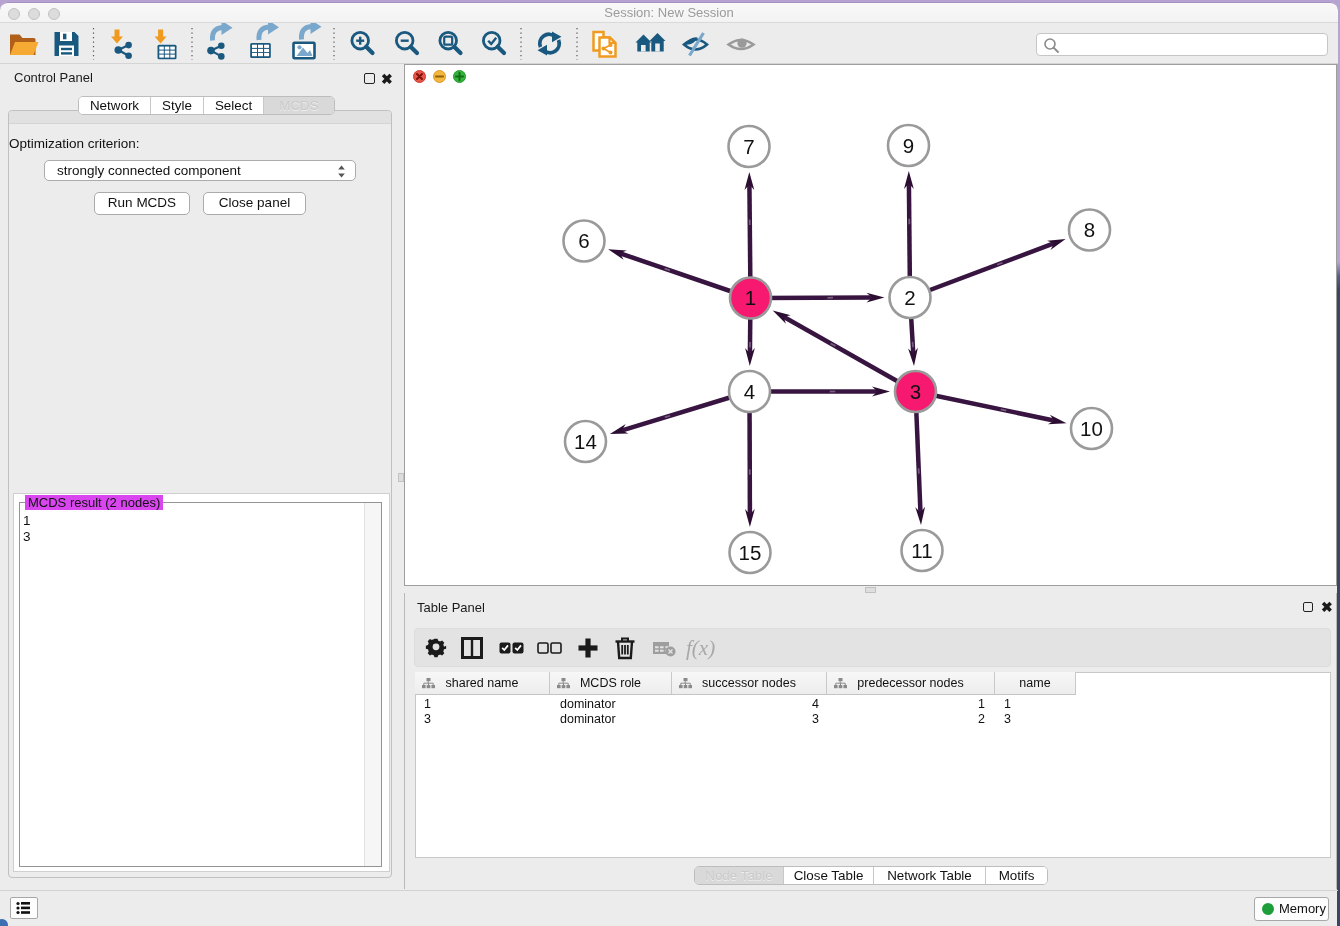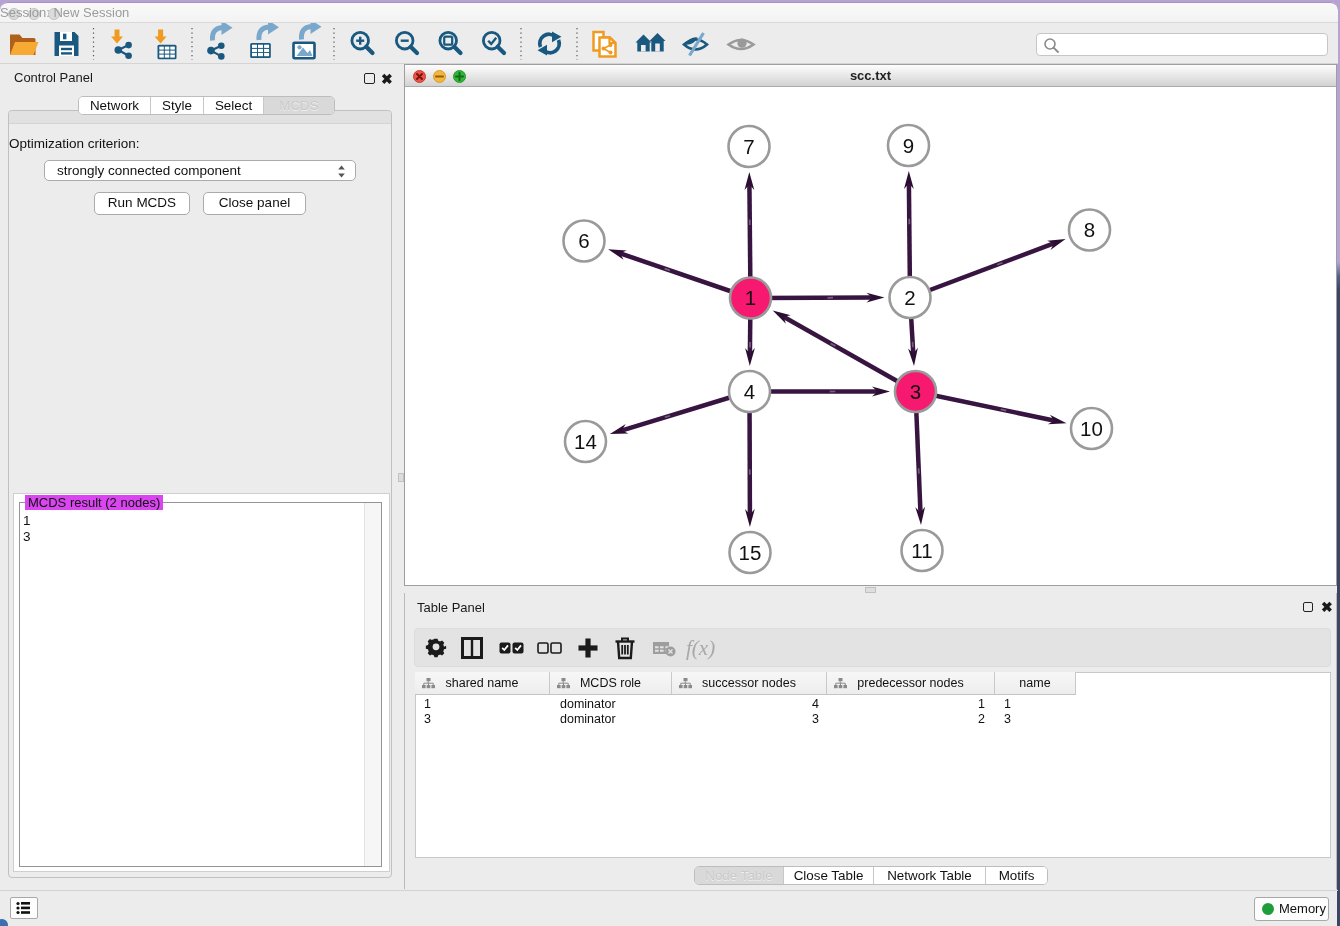--- a/index.html
+++ b/index.html
@@ -5,21 +5,21 @@
 * { margin:0; padding:0; box-sizing:border-box; }
 html,body { width:1340px; height:926px; overflow:hidden; }
 body { font-family:"Liberation Sans", sans-serif; background:#ececec; position:relative; }
 .abs { position:absolute; }
 #backdrop { left:0; top:0; width:1340px; height:926px; background:#b7a3d2; }
 #rightstrip { left:1337px; top:0; width:3px; height:926px; background:linear-gradient(#b7a3d2 0px,#b7a3d2 262px,#56618a 276px,#3c4663 290px,#3c4663 926px); }
 #bluedot { left:-4px; top:919px; width:12px; height:12px; border-radius:50%; background:#3c6eb0; }
 #window { left:0px; top:2px; width:1338px; height:924px; background:#ececec; border-radius:8px 8px 0 0; overflow:hidden; }
 #titlebar { left:0; top:0; width:1338px; height:21px; background:linear-gradient(#f9f9f9,#f3f3f3); border-bottom:1px solid #d9d9d9; border-top:1px solid #a790c3; border-radius:8px 8px 0 0; }
 .tl { position:absolute; top:5px; width:12px; height:12px; border-radius:50%; background:#dcdcdc; border:1px solid #c3c3c3; }
-#wtitle { left:0; top:3px; width:1338px; text-align:left; font-size:13px; color:#9b9b9b; }
+#wtitle { left:0; top:3px; width:1338px; text-align:center; font-size:13px; color:#9b9b9b; }
 #toolbar { left:0; top:22px; width:1338px; height:41px; background:#ececec; border-bottom:1px solid #d4d4d4; }
 #searchbox { left:1036px; top:10px; width:292px; height:23px; background:#fff; border:1px solid #c6c6c6; border-radius:4px; }
 
 #cp-title { left:14px; top:63px; width:380px; height:30px; font-size:13px; color:#1a1a1a; line-height:30px; }
 .winbtn-sq { width:11px; height:11px; border:1.8px solid #222; border-radius:2px; }
 .winbtn-x { font-size:14px; font-weight:bold; color:#1a1a1a; line-height:11px; }
 #cp-box { left:8px; top:110px; width:384px; height:768px; border:1px solid #c0c0c0; border-radius:4px; background:#ececec; }
 #cp-boxtop { left:9px; top:111px; width:382px; height:13px; background:#e1e1e1; border-bottom:1px solid #d4d4d4; border-radius:4px 4px 0 0; }
 .tabs { position:absolute; display:flex; border:1px solid #bdbdbd; border-radius:5px; overflow:hidden; background:#fff; height:19px; }
 .tab { font-size:13.4px; color:#111; background:#fff; text-align:center; line-height:18px; border-right:1px solid #c8c8c8; }
@@ -248,21 +248,20 @@
         <rect x="10" y="4" width="9" height="2.6"></rect>
         <rect x="10" y="8.6" width="9" height="2.6"></rect>
         <rect x="10" y="13.2" width="9" height="2.6"></rect>
       </g>
     </svg>
 </div>
 <div class="abs" id="membtn">Memory</div>
 <div class="abs" id="memdot"></div>
 
 <div class="abs" id="iframe">
-  <div class="abs" id="iftitle">scc.txt</div>
   <div class="abs mac" style="left:8px;  background:#e8564b; border:1px solid #ca3b2e;"></div>
   <div class="abs mac" style="left:28px; background:#f3b63e; border:1px solid #d99b2b;"></div>
   <div class="abs mac" style="left:48px; background:#35b23c; border:1px solid #27992e;"></div>
   <svg class="abs" style="left:8px;top:4.5px;" width="53" height="13" viewBox="0 0 53 13">
     <g stroke="#7c120a" stroke-width="2" stroke-linecap="round">
         <path d="M4 4 L9 9 M9 4 L4 9"></path>
       </g>
     <g stroke="#925f08" stroke-width="2" stroke-linecap="round">
         <path d="M23 6.5 L30 6.5"></path>
       </g>

